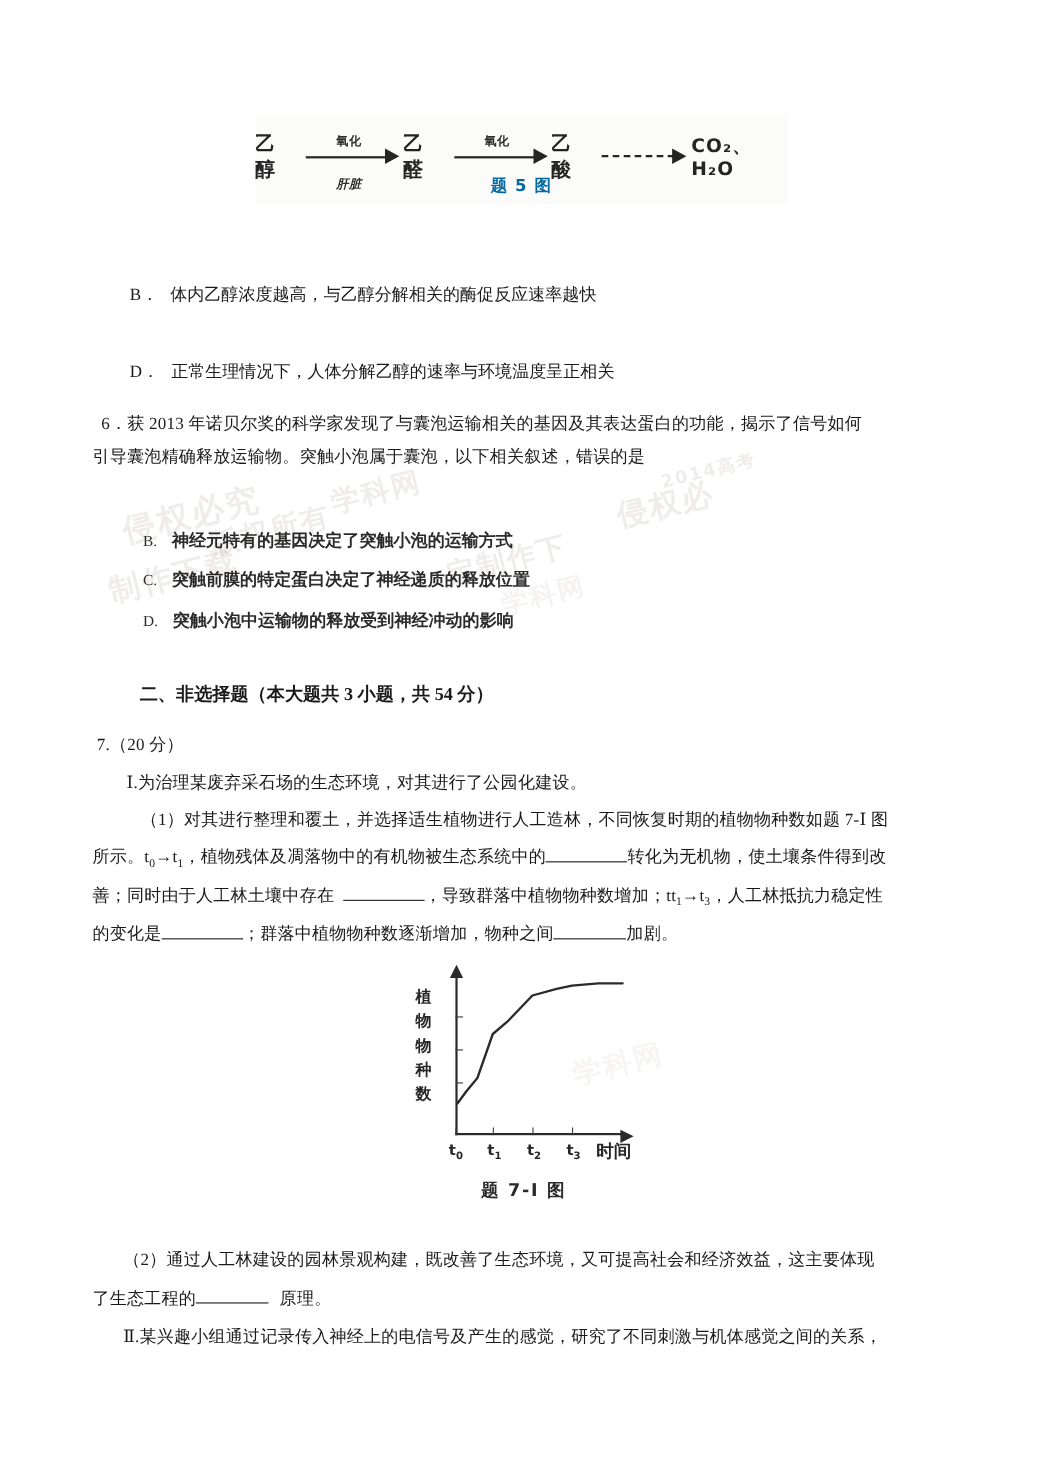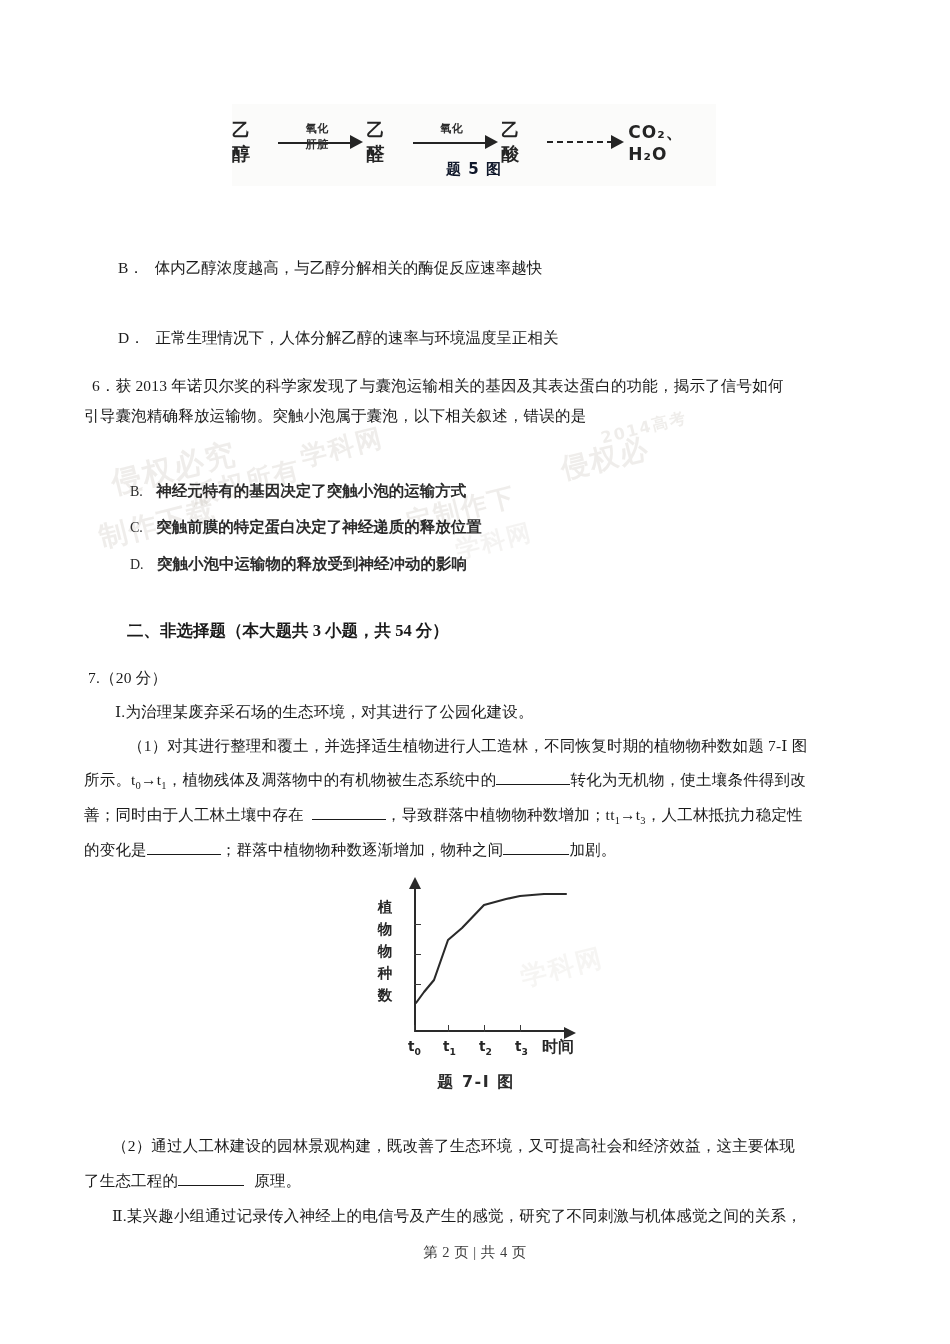--- a/index.html
+++ b/index.html
@@ -142,30 +142,30 @@
     left: 8px;
     width: 70px;
     text-align: center;
     font-family: "DejaVu Sans", sans-serif;
     font-weight: bold;
     font-size: 11px;
     color: #2d2d2d;
     letter-spacing: 0.5px;
   }
   .arrow-lbl-top { top: 1px; }
-  .arrow-lbl-bot { top: 17px; }
+  .arrow-lbl-bot { top: 40px; font-style: italic; }
   #fig5 .cap {
     position: absolute;
     left: 0; top: 56px;
     width: 484px;
     text-align: center;
     font-family: "DejaVu Sans", sans-serif;
     font-weight: bold;
     font-size: 15px;
-    color: #0f172a;
+    color: #0369a1;
     letter-spacing: 1px;
   }
 
   
   #fig7 {
     position: absolute;
     left: 356px;
     top: 882px;
     width: 240px;
     height: 228px;
@@ -413,15 +413,14 @@
   </div>
 
   <div class="para" style="left:112px; top:1127px;font-family:Liberation Serif, serif;">（2）通过人工林建设的园林景观构建，既改善了生态环境，又可提高社会和经济效益，这主要体现</div>
 
   <div class="para" style="left:84px; top:1162px;">
     <span>了生态工程的</span><span class="blank b-mid"></span><span style="margin-left:10px;">原理。</span>
   </div>
 
   <div class="para" style="left:112px; top:1197px;">Ⅱ.某兴趣小组通过记录传入神经上的电信号及产生的感觉，研究了不同刺激与机体感觉之间的关系，</div>
 
-  <div id="footer">第 2 页 | 共 4 页</div>
 
 </div>
 
 </body></html>

